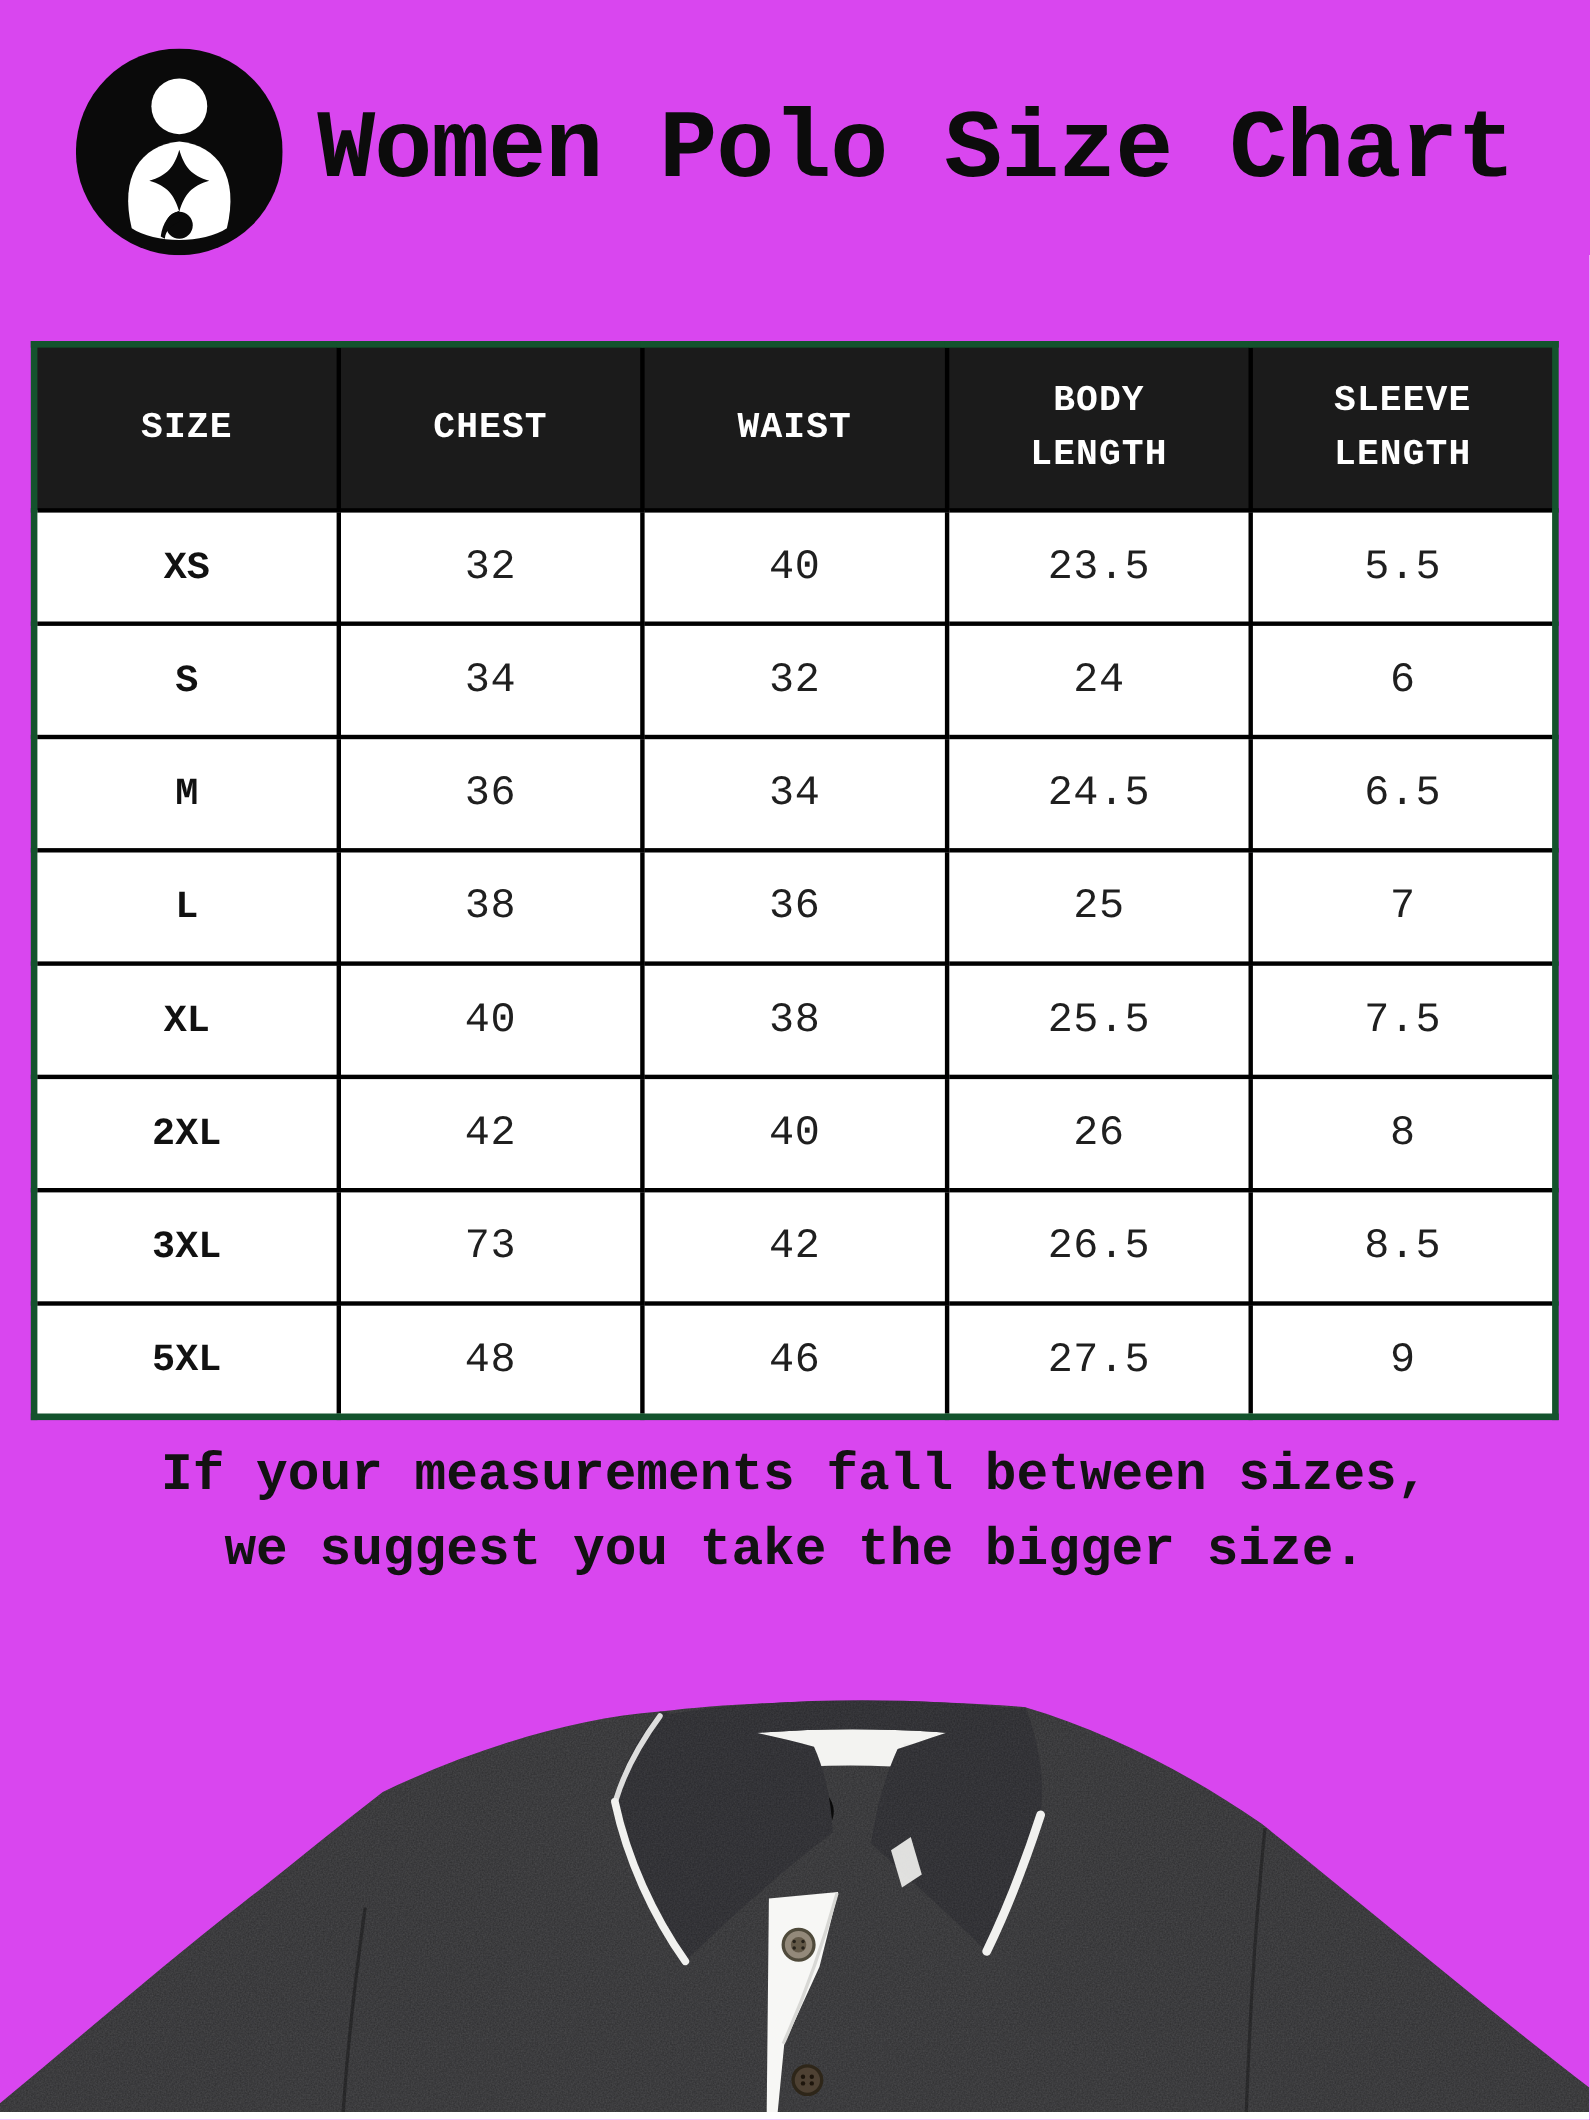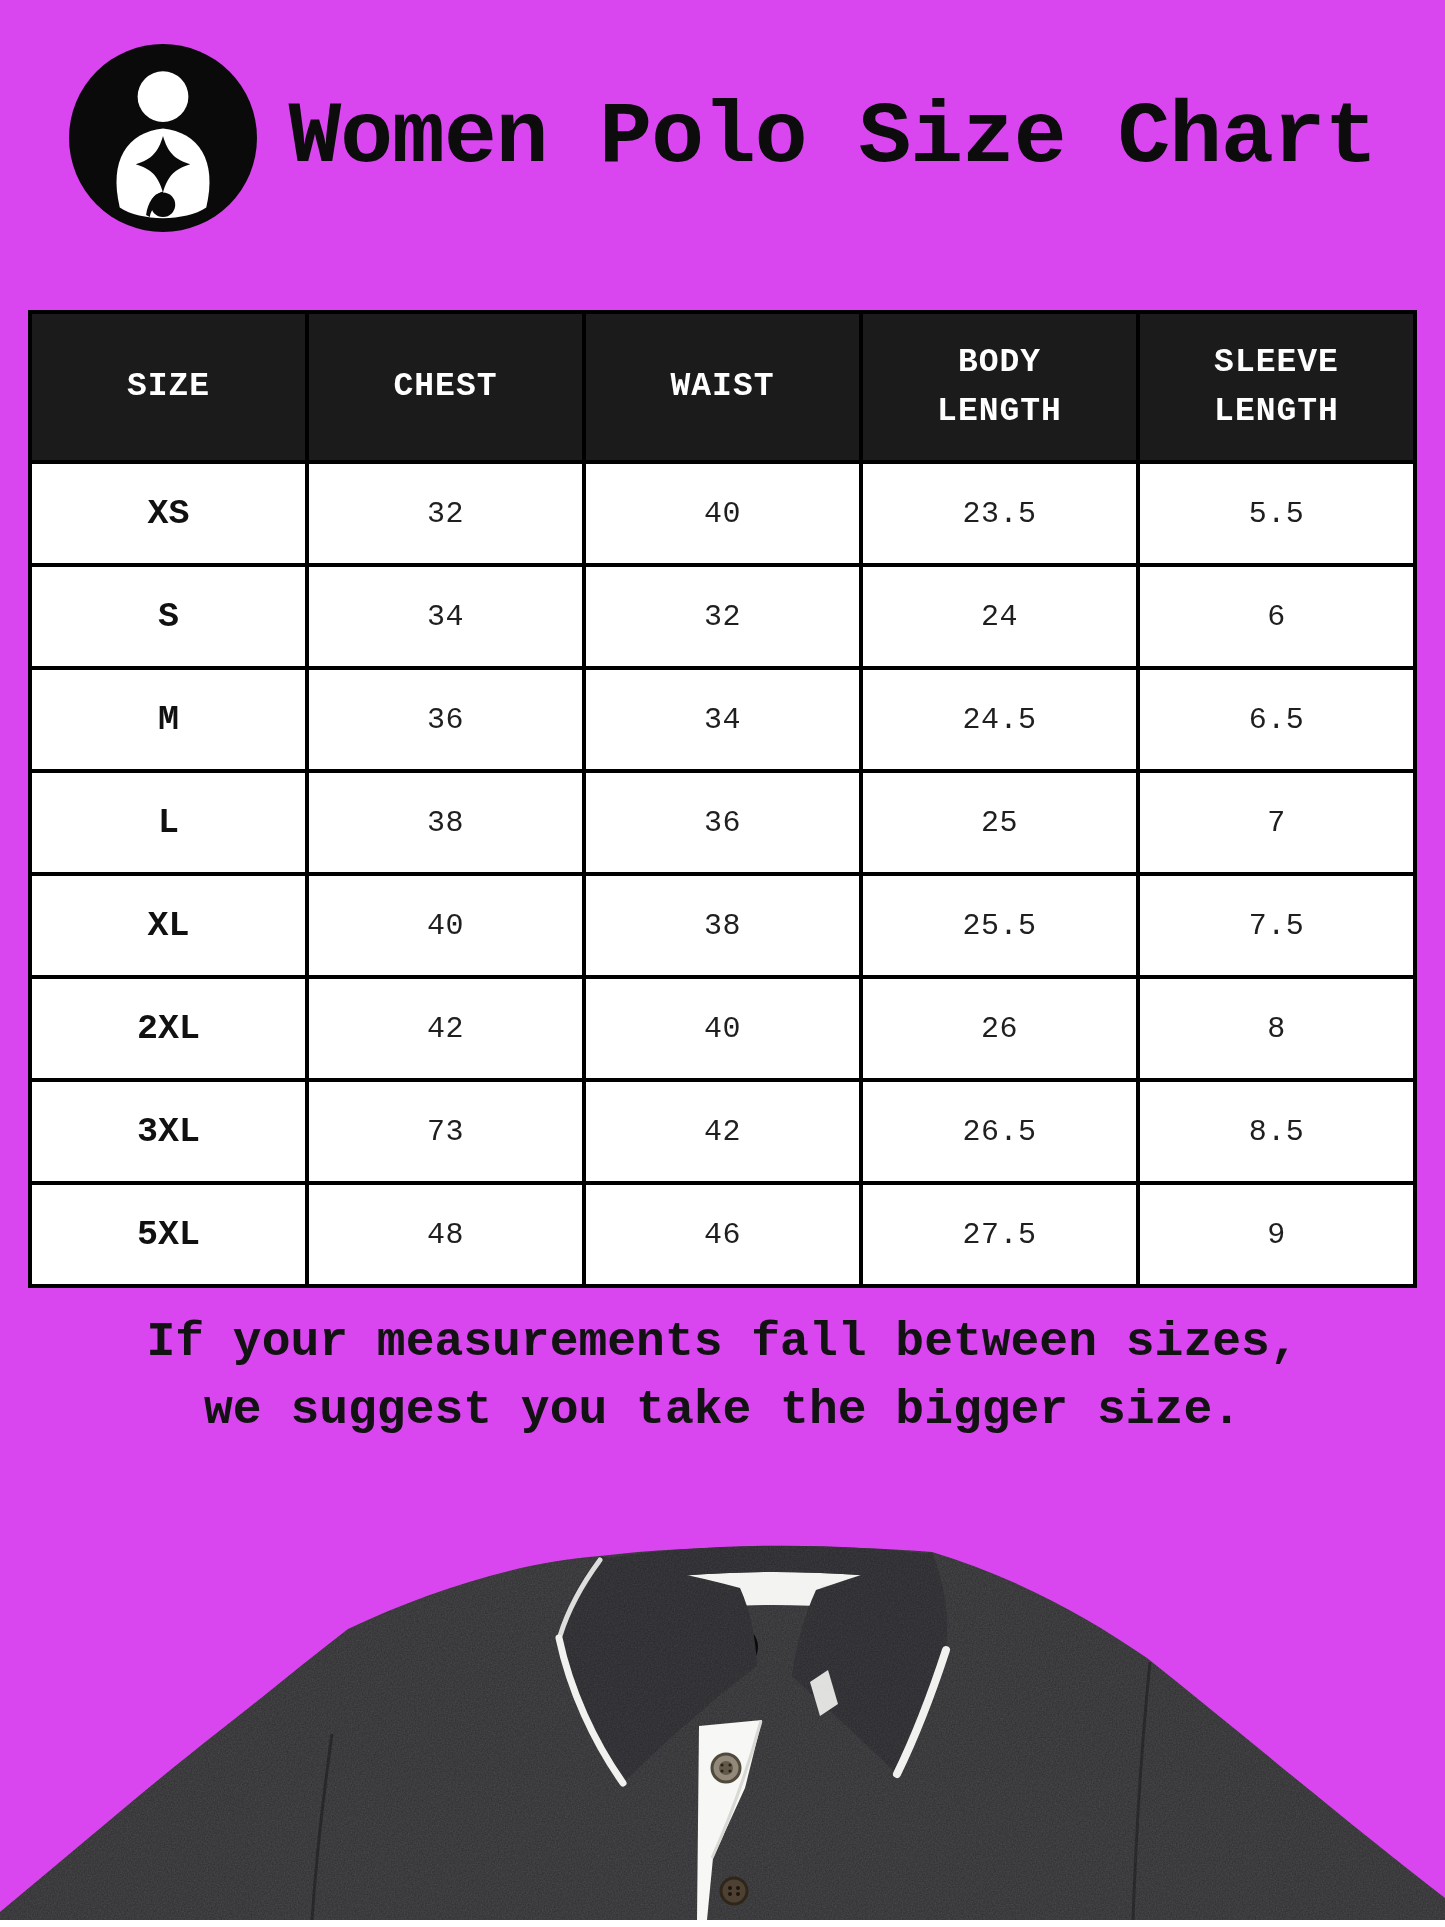--- a/index.html
+++ b/index.html
@@ -14,31 +14,31 @@
   }
   .logo{width:188px;height:188px;flex:0 0 auto;}
   .title{
     margin:0;font-size:88px;font-weight:800;letter-spacing:-1px;
     color:#0c0c0c;white-space:nowrap;
   }
   
   table.size-table{
     position:absolute;top:310px;left:28px;width:1389px;
     border-collapse:collapse;table-layout:fixed;
-    border:4px solid #14532d;
+    border:6px solid #14532d;
   }
   .size-table th,.size-table td{border:4px solid #000;text-align:center;vertical-align:middle;}
   .size-table thead th{
     background:#1b1b1b;color:#ffffff;height:146px;
     font-size:33px;font-weight:700;letter-spacing:1px;line-height:1.5;
     padding:0 40px;
   }
   .size-table tbody tr{height:103px;}
   .size-table tbody th{background:#fff;font-size:35px;font-weight:700;color:#111;}
-  .size-table tbody td{background:#fff;font-size:30px;font-weight:400;color:#1f1f1f;letter-spacing:0.5px;}
+  .size-table tbody td{background:#fff;font-size:38px;font-weight:400;color:#1f1f1f;letter-spacing:0.5px;}
   
   .note{
     position:absolute;top:1308px;left:0;right:0;margin:0;
     text-align:center;font-size:48px;line-height:68px;font-weight:700;color:#121212;
   }
   
   .shirt{position:absolute;left:0;bottom:0;width:1445px;height:400px;}
 </style>
 </head>
 <body>

